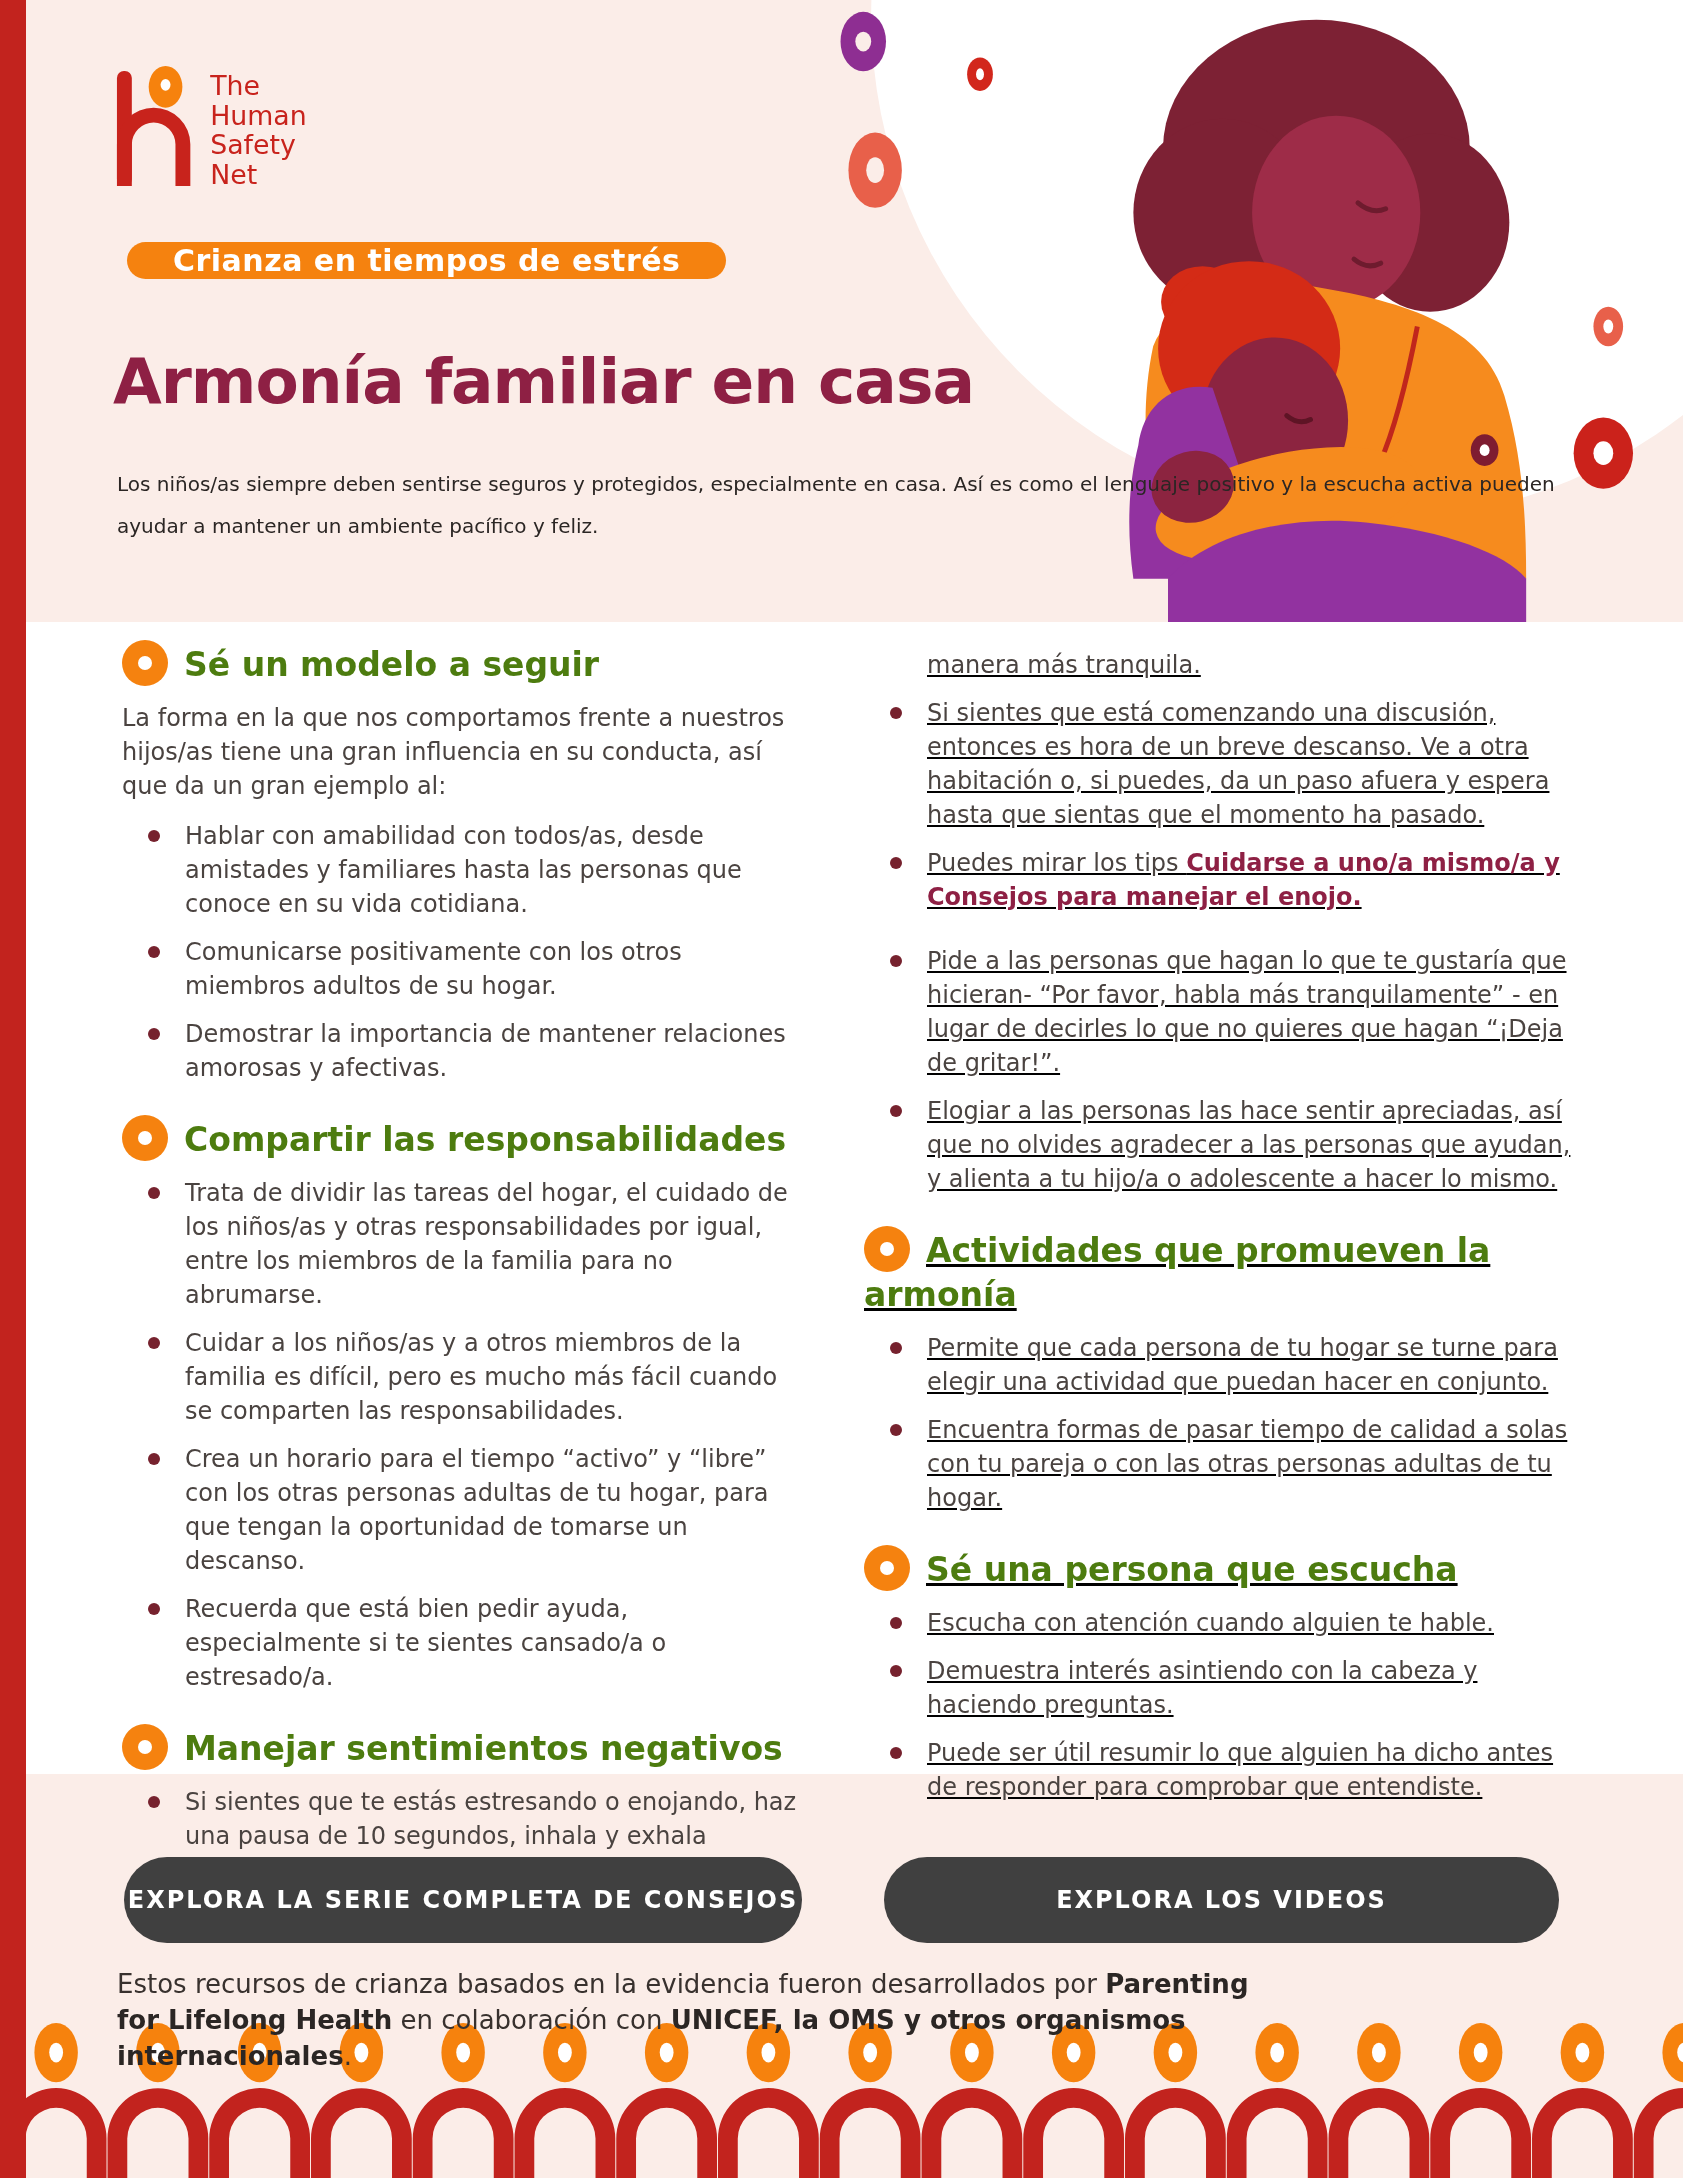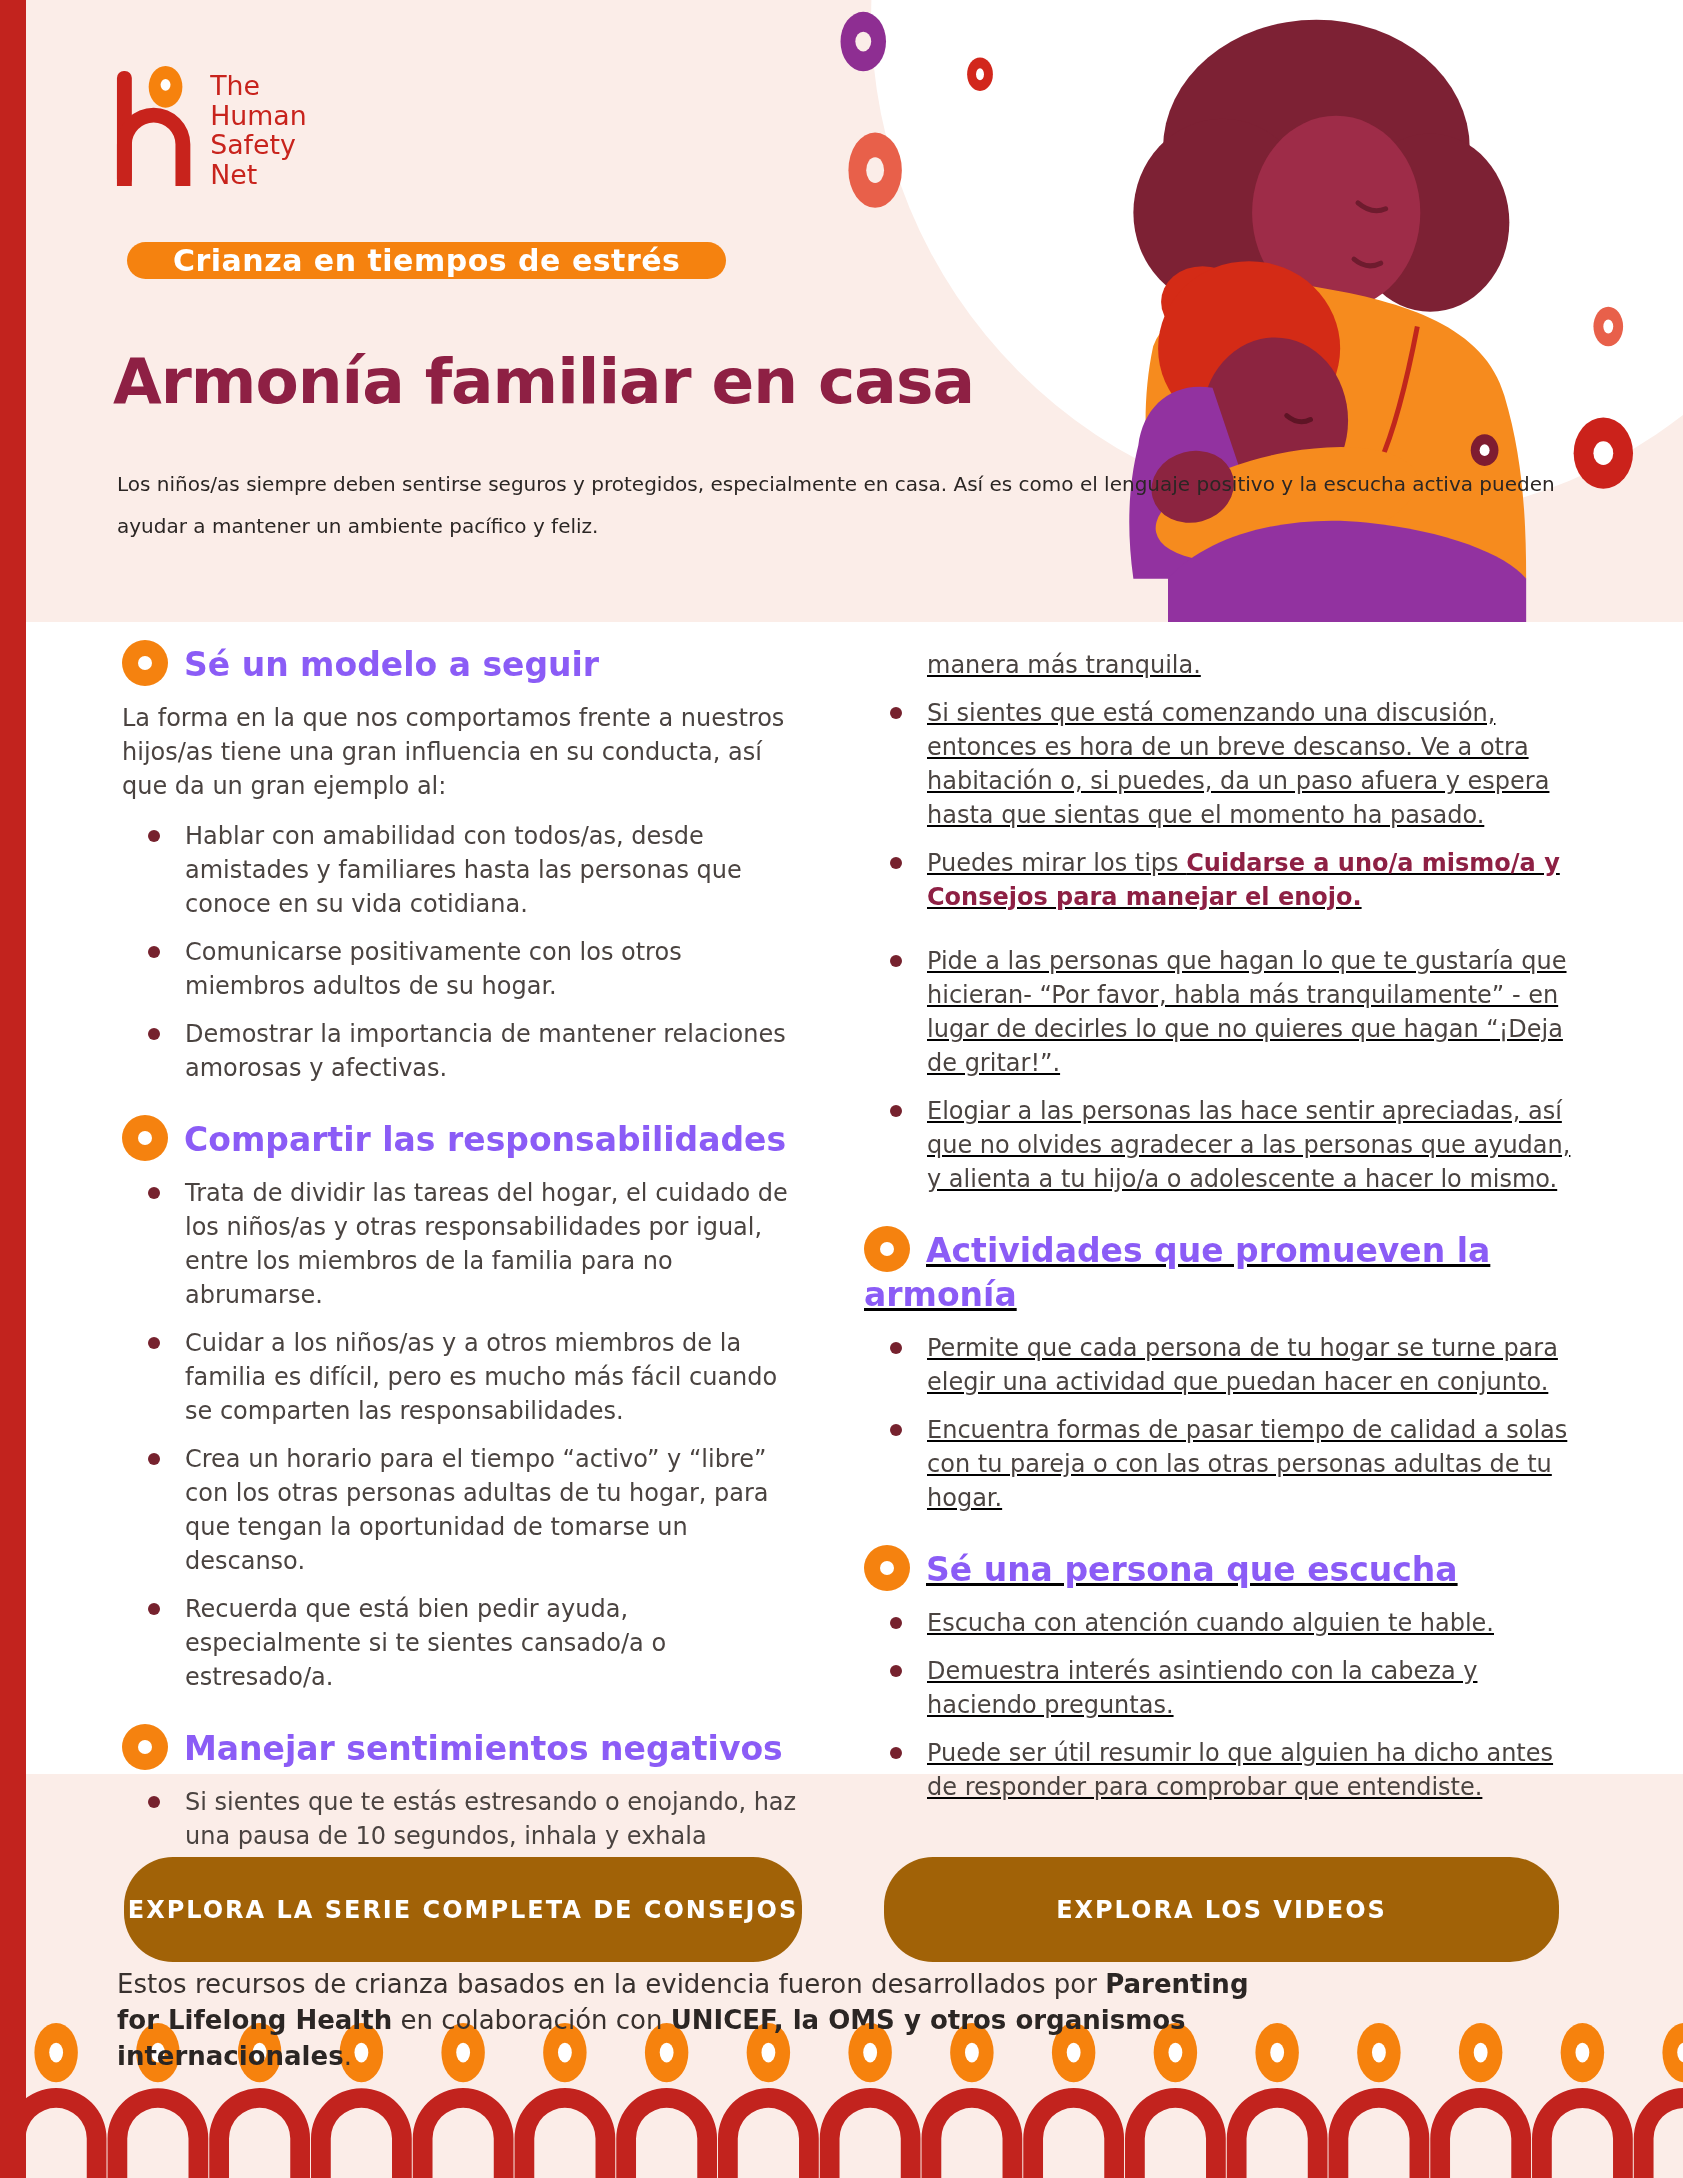--- a/index.html
+++ b/index.html
@@ -22,34 +22,34 @@
          font-size:30px;font-weight:bold;padding:1px 46px;border-radius:34px;letter-spacing:0.5px;}
   #title{position:absolute;left:113px;top:345px;z-index:3;color:#8e2044;font-size:63px;font-weight:600;letter-spacing:-1px;}
   #intro{position:absolute;left:117px;top:463px;width:1485px;z-index:3;color:#2b2624;font-size:20px;line-height:42px;font-weight:500;}
 
   
   .col{position:absolute;top:634px;z-index:4;}
   #colL{left:122px;width:685px;}
   #colR{left:864px;width:717px;text-decoration:underline;}
 
   section{margin-bottom:30px;}
-  .shead{margin:6px 0 14px 0;color:#8b5cf6;font-size:33px;font-weight:bold;line-height:44px;}
+  .shead{margin:6px 0 14px 0;color:#4d7c0f;font-size:33px;font-weight:bold;line-height:44px;}
   .donut{display:inline-block;vertical-align:-10px;width:46px;height:46px;border-radius:50%;
          background:#f5820f;position:relative;margin-right:16px;}
   .donut::after{content:"";position:absolute;left:16px;top:16px;width:14px;height:14px;border-radius:50%;background:#ffffff;}
   .lead{margin:0 0 16px 0;color:#4a4340;font-size:24px;line-height:34px;}
   .cont{margin:14px 0 14px 0;padding-left:63px;color:#4a4340;font-size:24px;line-height:34px;}
   ul.bullets{list-style:none;margin:0;padding:0;}
   ul.bullets li{position:relative;padding-left:63px;margin-bottom:14px;color:#4a4340;font-size:24px;line-height:34px;}
   ul.bullets li::before{content:"";position:absolute;left:26px;top:11px;width:12px;height:12px;border-radius:50%;background:#76222e;}
   .link{color:#8e2044;font-weight:bold;}
   .b{font-weight:bold;color:#2b2624;}
 
   
-  .cta{position:absolute;top:1857px;height:105px;border-radius:49px;background:#a16207;z-index:4;
+  .cta{position:absolute;top:1857px;height:86px;border-radius:49px;background:#404040;z-index:4;
        display:flex;align-items:center;justify-content:center;color:#ffffff;font-weight:bold;
        font-size:24px;letter-spacing:2px;cursor:pointer;}
   #cta1{left:124px;width:678px;}
   #cta2{left:884px;width:675px;}
 
   
   #footer{position:absolute;left:117px;top:1966px;width:1139px;z-index:4;color:#38312e;
           font-size:26px;line-height:36px;}
 </style>
 </head>

